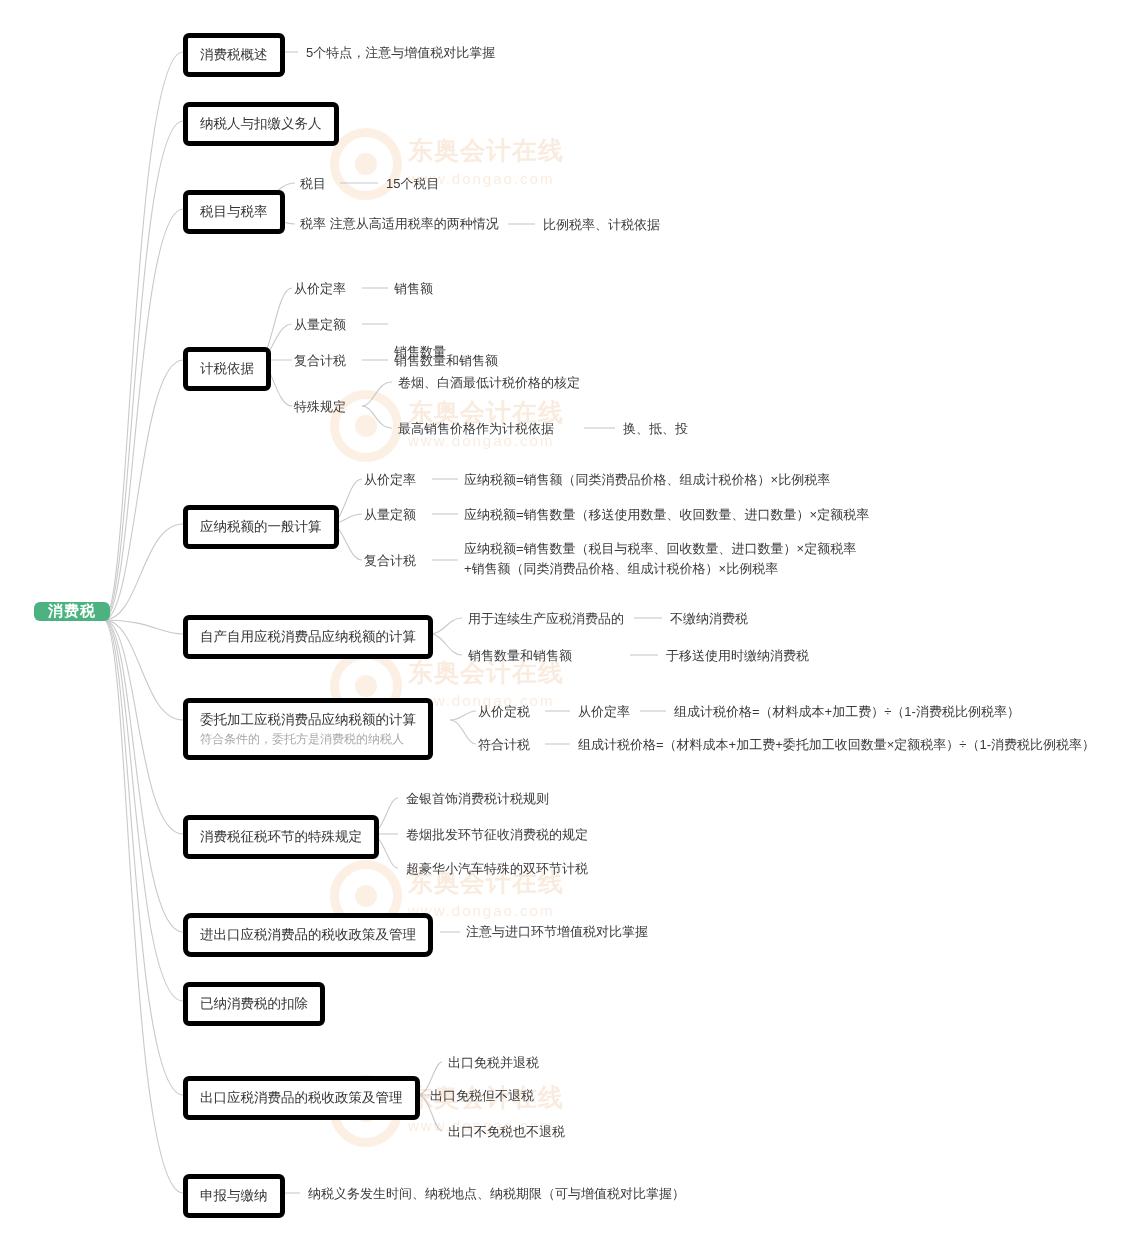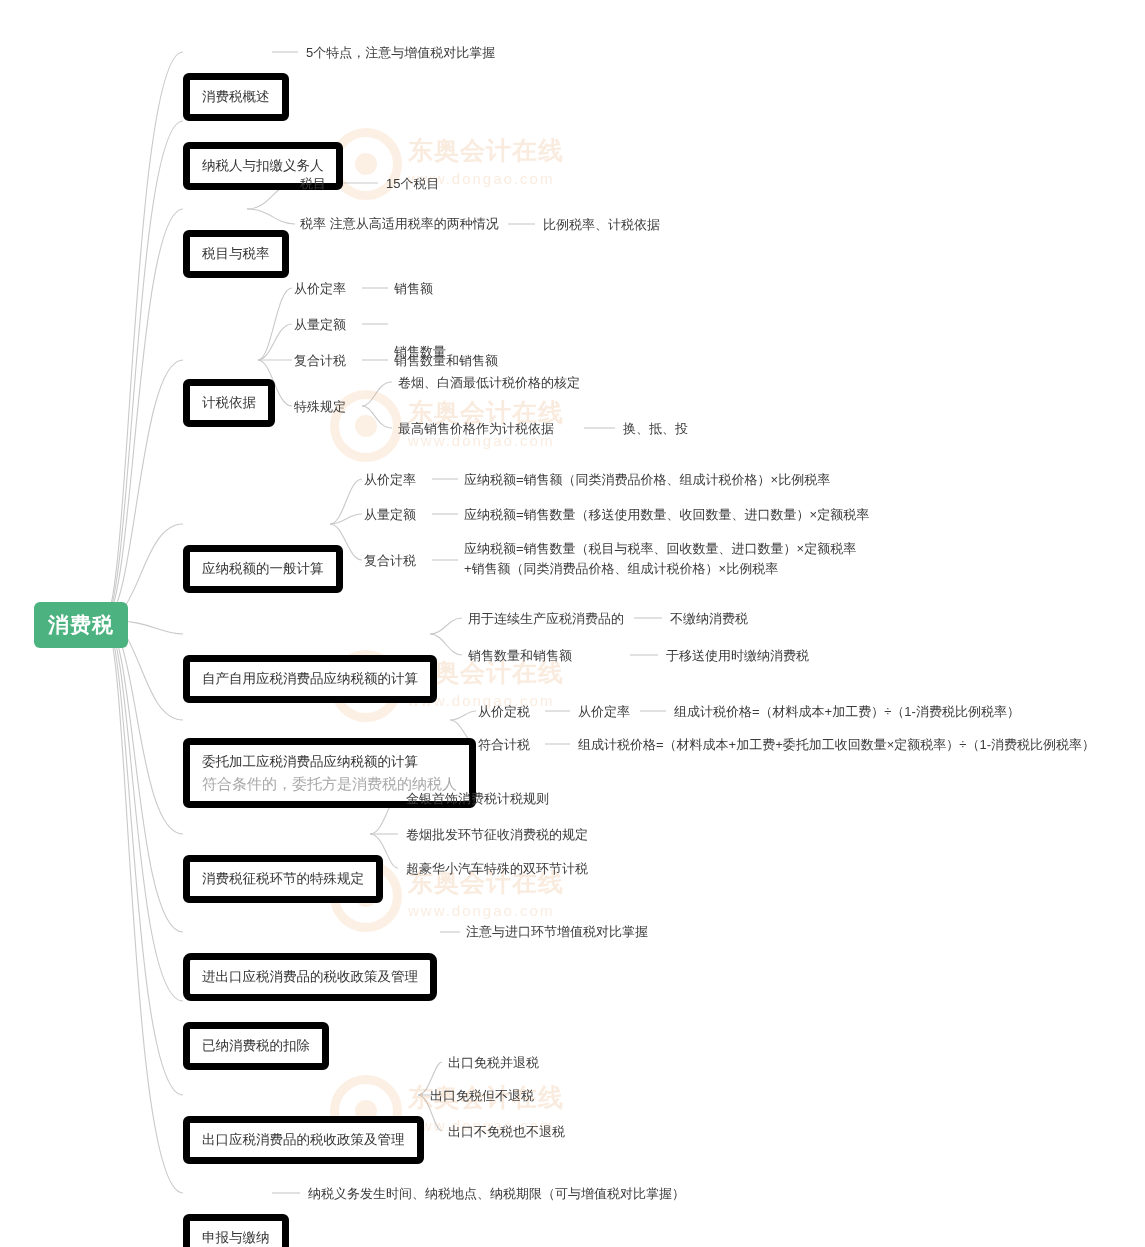--- a/index.html
+++ b/index.html
@@ -68,44 +68,43 @@
     left: 78px;
     top: 42px;
     color: #e2883f;
     font-size: 15px;
     letter-spacing: 2px;
     white-space: nowrap;
   }
 
   .node {
     position: absolute;
-    border: 7px solid #000000;
+    border: 5px solid #000000;
     border-radius: 6px;
     background: #ffffff;
     color: #333333;
     font-size: 13.5px;
     line-height: 1.45;
     padding: 7px 12px;
     white-space: nowrap;
-    margin-top: 40px;
   }
   .node .sub {
     display: block;
     color: #a8a8a8;
-    font-size: 15px;
+    font-size: 12px;
     margin-top: 1px;
   }
   .root {
     position: absolute;
     background: #4cb380;
     color: #ffffff;
     border-radius: 6px;
-    font-size: 21px;
+    font-size: 15px;
     font-weight: bold;
-    padding: 9px 14px;
+    padding: 0 14px;
     white-space: nowrap;
     letter-spacing: 1px;
   }
   .leaf {
     position: absolute;
     color: #3a3a3a;
     font-size: 13px;
     line-height: 1.5;
     white-space: nowrap;
     background: transparent;
@@ -222,21 +221,21 @@
     <span>税目与税率</span>
   </div>
   <div class="leaf" style="left:300px; top:174px;">税目</div>
   <div class="leaf" style="left:386px; top:174px;">15个税目</div>
   <div class="leaf" style="left:300px; top:214px;">
     <span>税率</span>
     <span class="sub">注意从高适用税率的两种情况</span>
   </div>
   <div class="leaf" style="left:543px; top:215px;">比例税率、计税依据</div>
 
-  <div class="node" style="left:183px; top:339px;">
+  <div class="node" style="left:183px; top:347px;">
     <span>计税依据</span>
   </div>
   <div class="leaf" style="left:294px; top:279px;">从价定率</div>
   <div class="leaf" style="left:394px; top:279px;">销售额</div>
   <div class="leaf" style="left:294px; top:315px;">从量定额</div>
   <div class="leaf" style="left:394px; top:315px;margin-top:27px;">销售数量</div>
   <div class="leaf" style="left:294px; top:351px;">复合计税</div>
   <div class="leaf" style="left:394px; top:351px;">销售数量和销售额</div>
   <div class="leaf" style="left:294px; top:397px;">特殊规定</div>
   <div class="leaf" style="left:398px; top:373px;">卷烟、白酒最低计税价格的核定</div>

